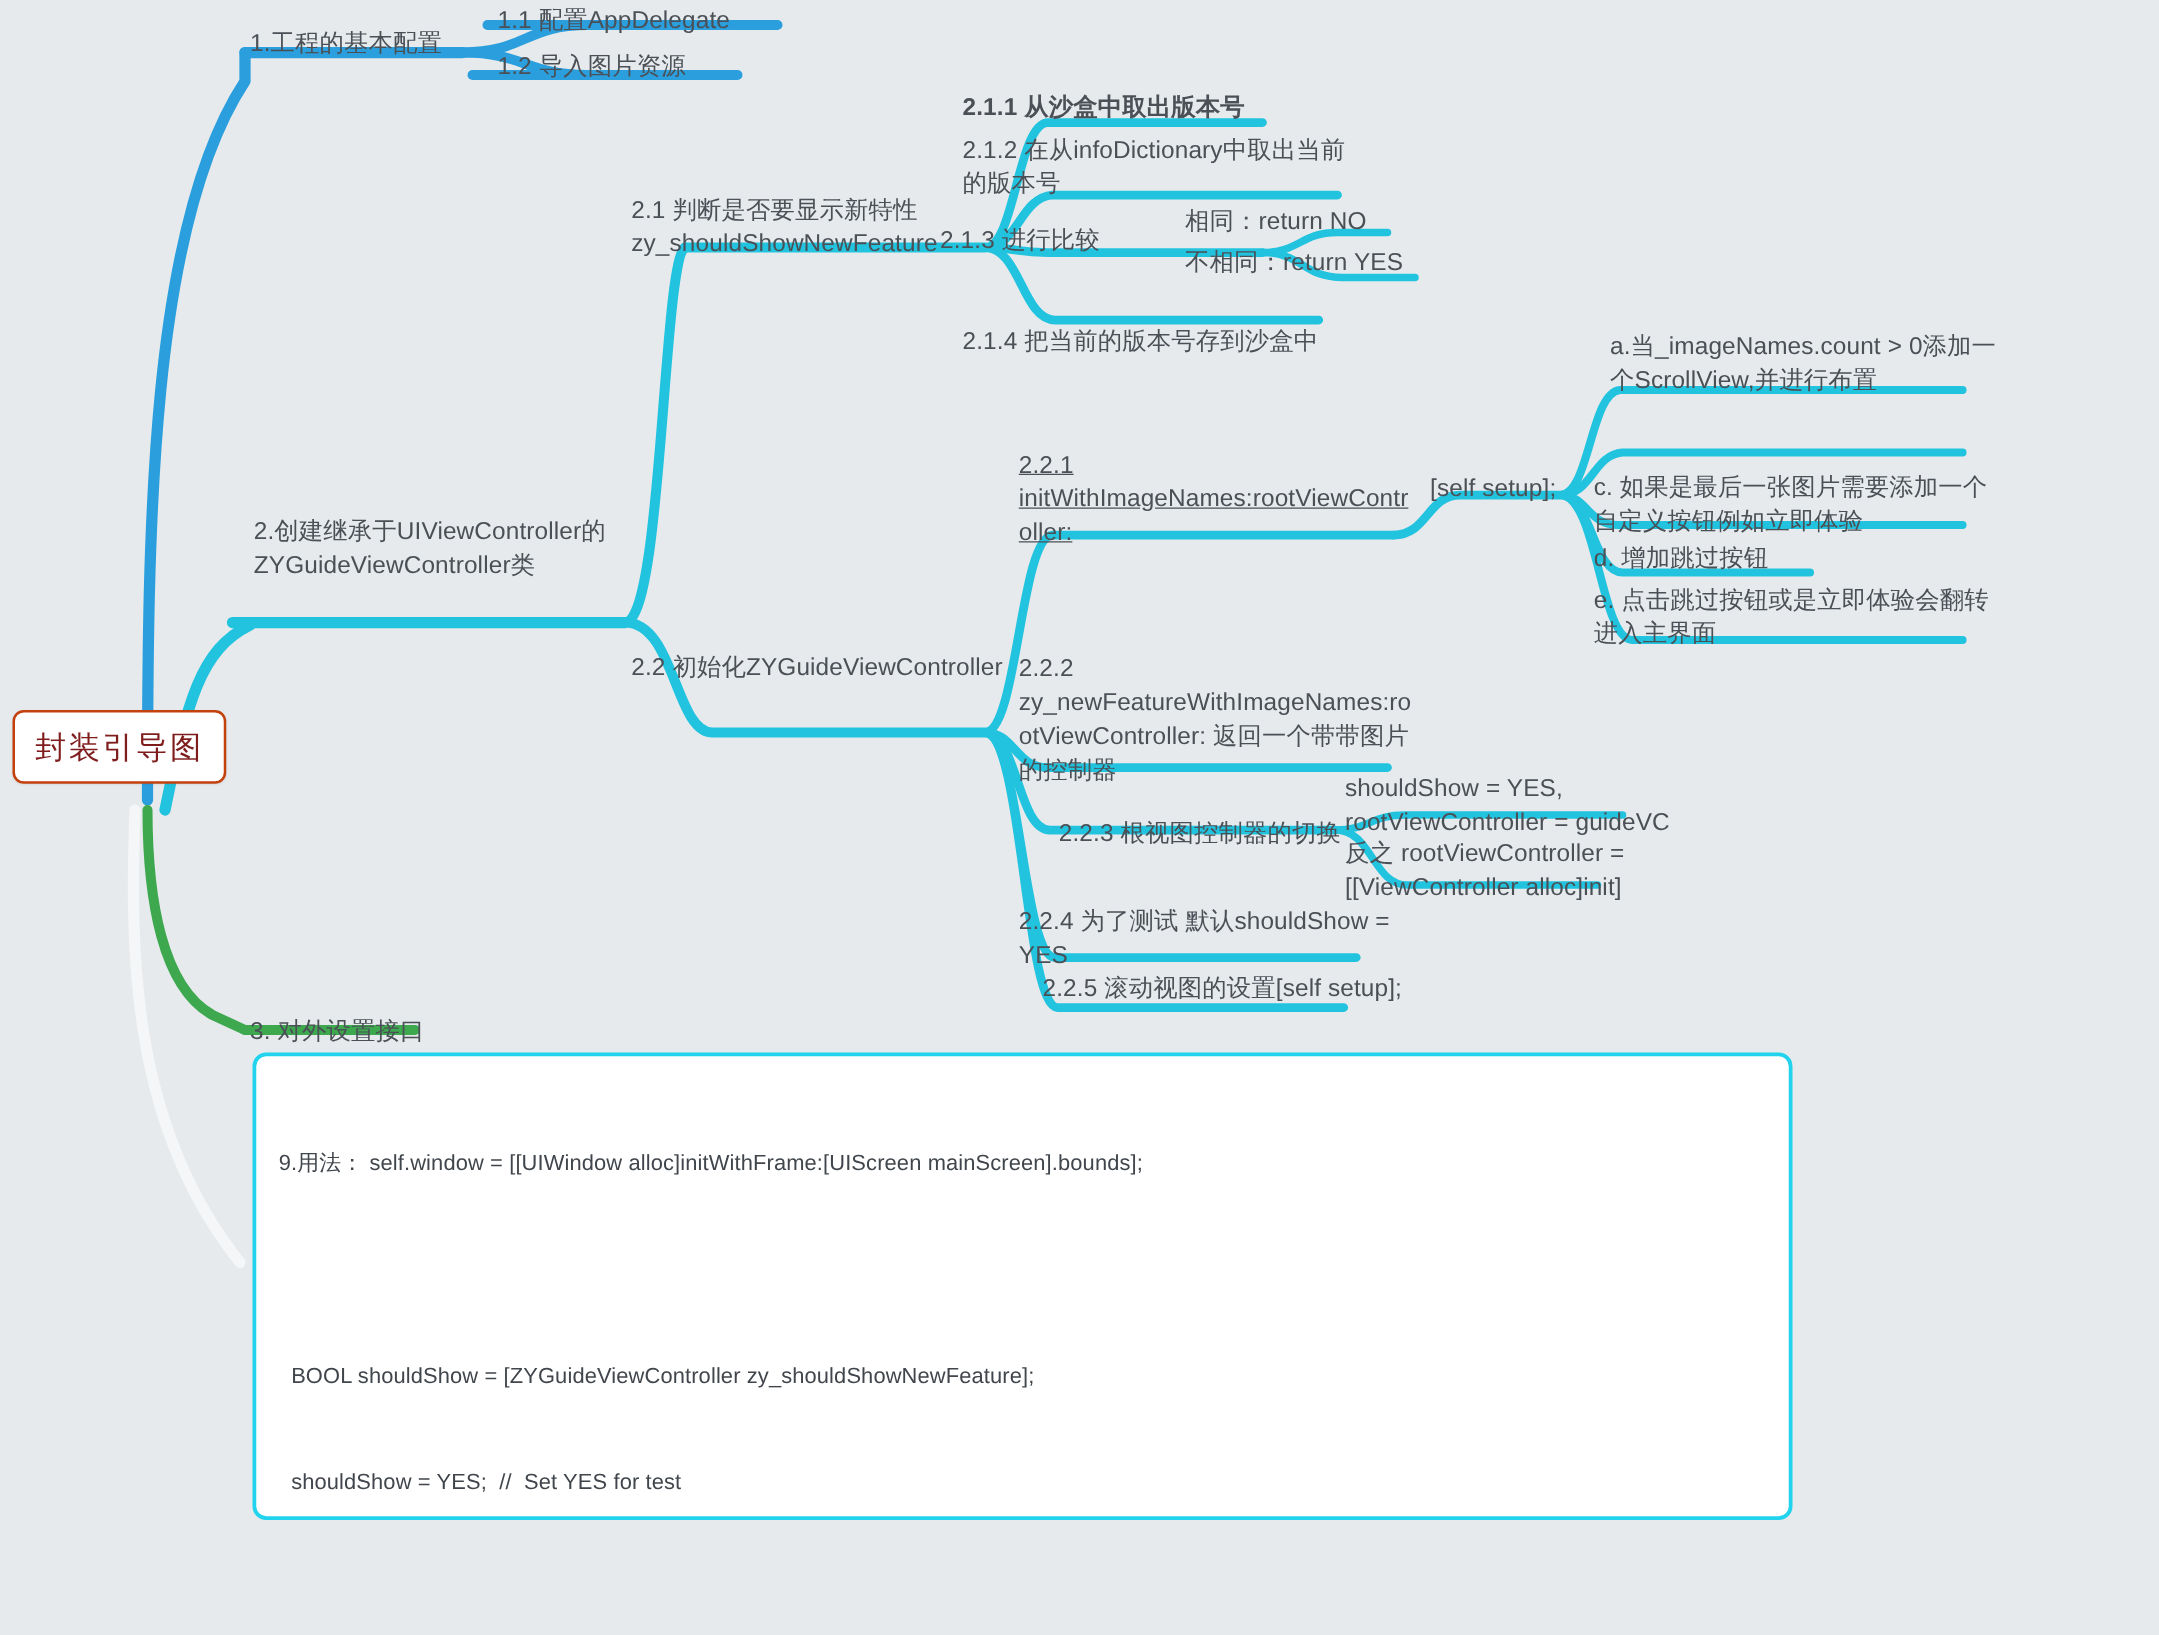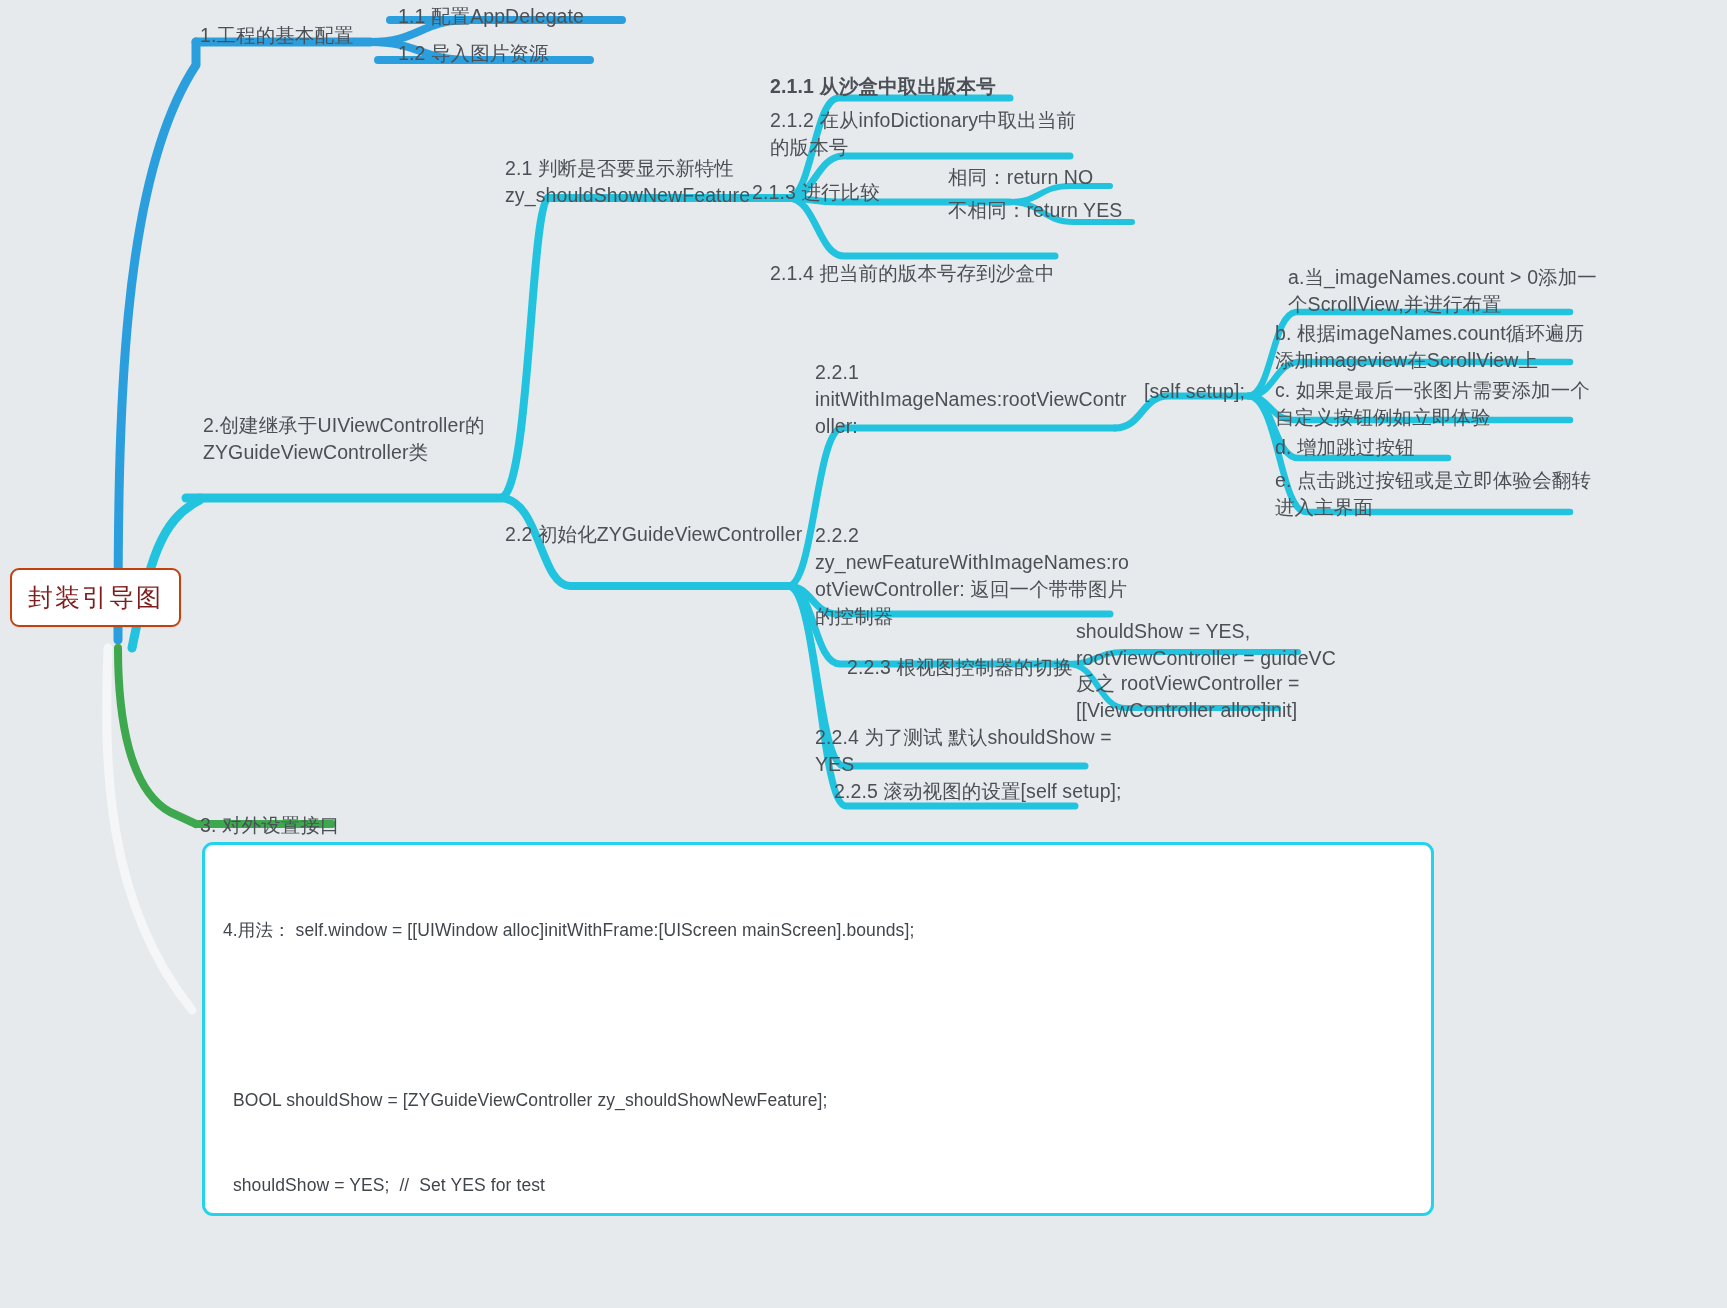--- a/index.html
+++ b/index.html
@@ -134,29 +134,27 @@
   <div class="node" style="left:770px; top:73px;font-weight:bold;">2.1.1 从沙盒中取出版本号</div>
   <div class="node" style="left:770px; top:107px;">2.1.2 在从infoDictionary中取出当前
 的版本号</div>
   <div class="node" style="left:752px; top:179px;">2.1.3 进行比较</div>
   <div class="node" style="left:948px; top:164px;">相同：return NO</div>
   <div class="node" style="left:948px; top:197px;">不相同：return YES</div>
   <div class="node" style="left:770px; top:216px;margin-top:44px;">2.1.4 把当前的版本号存到沙盒中</div>
 
   <div class="node" style="left:505px; top:521px;">2.2 初始化ZYGuideViewController</div>
 
-  <div class="node" style="left:815px; top:359px;">2.2.1
+  <div class="node" style="left:815px; top:359px;text-decoration:underline;">2.2.1
 initWithImageNames:rootViewContr
 oller:</div>
   <div class="node" style="left:1144px; top:378px;">[self setup];</div>
 
   <div class="node" style="left:1288px; top:264px;">a.当_imageNames.count &gt; 0添加一
 个ScrollView,并进行布置</div>
-  <div class="node" style="left:1275px; top:320px;">b. 根据imageNames.count循环遍历
-添加imageview在ScrollView上</div>
   <div class="node" style="left:1275px; top:377px;">c. 如果是最后一张图片需要添加一个
 自定义按钮例如立即体验</div>
   <div class="node" style="left:1275px; top:434px;">d. 增加跳过按钮</div>
   <div class="node" style="left:1275px; top:467px;">e. 点击跳过按钮或是立即体验会翻转
 进入主界面</div>
 
   <div class="node" style="left:815px; top:522px;">2.2.2
 zy_newFeatureWithImageNames:ro
 otViewController: 返回一个带带图片
 的控制器</div>
@@ -167,21 +165,21 @@
   <div class="node" style="left:1076px; top:670px;">反之 rootViewController =
 [[ViewController alloc]init]</div>
 
   <div class="node" style="left:815px; top:724px;">2.2.4 为了测试 默认shouldShow =
 YES</div>
   <div class="node" style="left:815px; top:778px;margin-left:19px;">2.2.5 滚动视图的设置[self setup];</div>
 
   <div class="node" style="left:200px; top:812px;">3. 对外设置接口</div>
 
   <div class="codebox" style="left:202px; top:842px; width:1190px; height:340px;">
-    <span class="ln">4.用法： self.window = [[UIWindow alloc]initWithFrame:[UIScreen mainScreen].bounds];</span>
+    <span class="ln">9.用法： self.window = [[UIWindow alloc]initWithFrame:[UIScreen mainScreen].bounds];</span>
     <span class="ln"></span>
     <span class="ln">  BOOL shouldShow = [ZYGuideViewController zy_shouldShowNewFeature];</span>
     <span class="ln">  shouldShow = YES;  //  Set YES for test</span>
     
     
     
     
     
     
     

